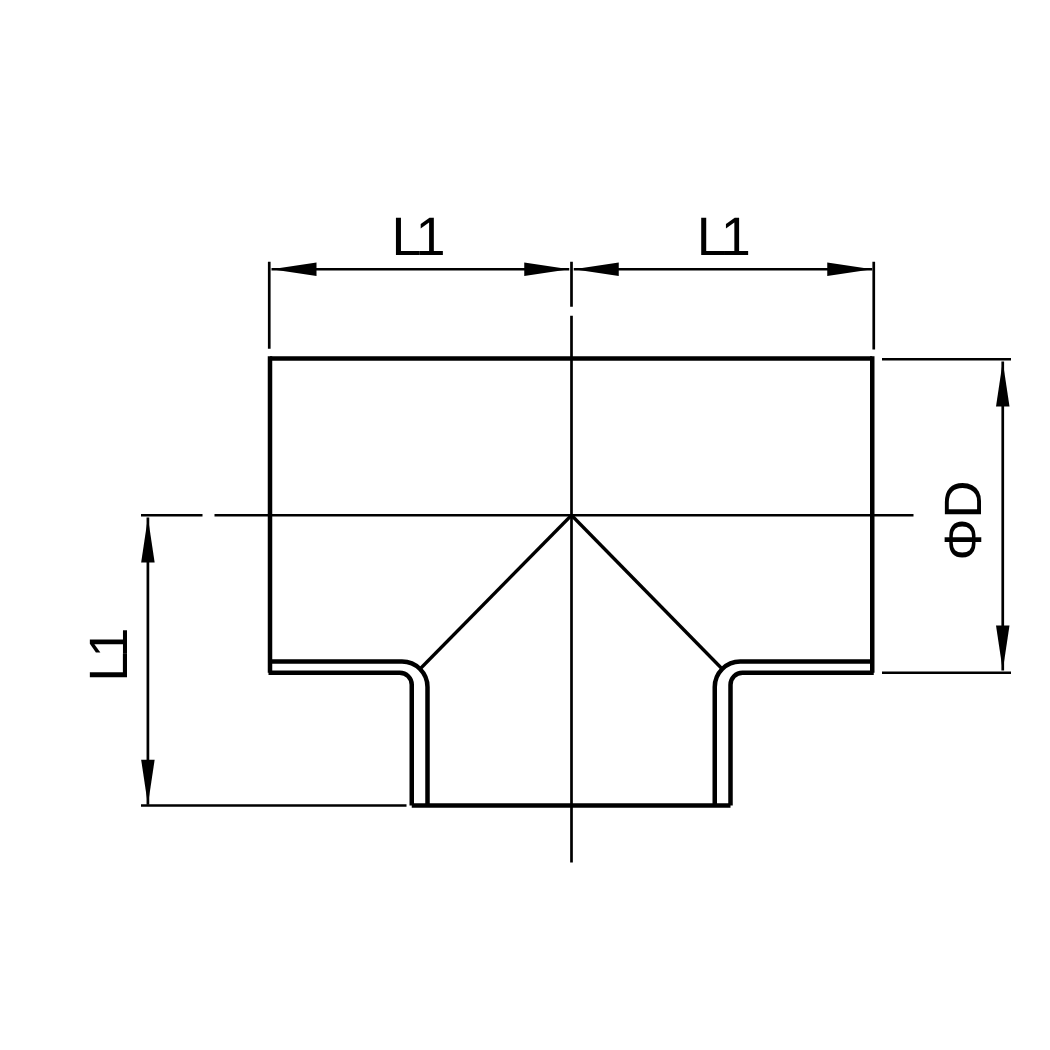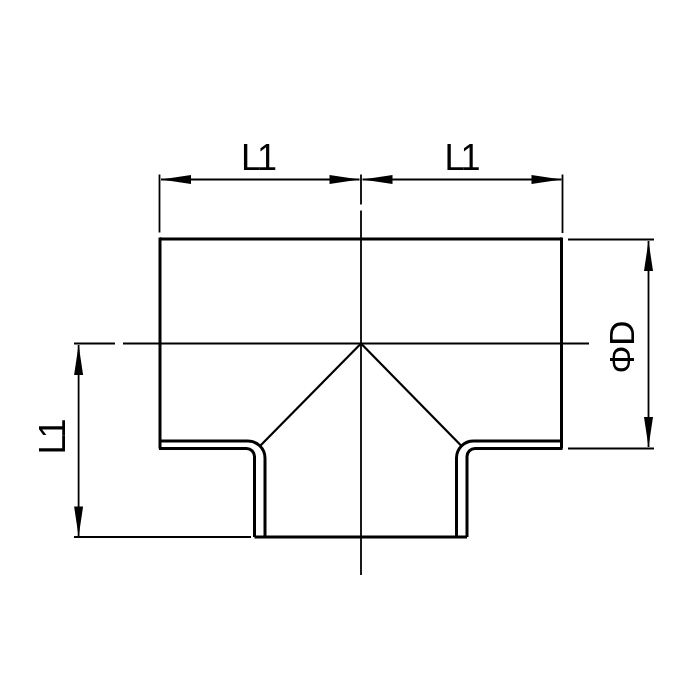--- a/index.html
+++ b/index.html
@@ -1,16 +1,16 @@
 <!DOCTYPE html>
 <html><head>
 <meta charset="utf-8">
 <style>
   html,body{margin:0;padding:0;background:#ffffff;}
-  .canvas{width:680px;height:700px;position:relative;background:#ffffff;}
+  .canvas{width:680px;height:700px;position:relative;background:#ffffff;padding-left:20px;}
   text{font-family:"Liberation Sans", sans-serif;fill:#000;}
 </style>
 </head>
 <body>
 <div class="canvas">
 <svg width="700" height="700" viewBox="0 0 700 700">
 
   <rect x="0" y="0" width="700" height="700" fill="#ffffff"></rect>
 
   <g stroke="#000" stroke-width="3" fill="none">

